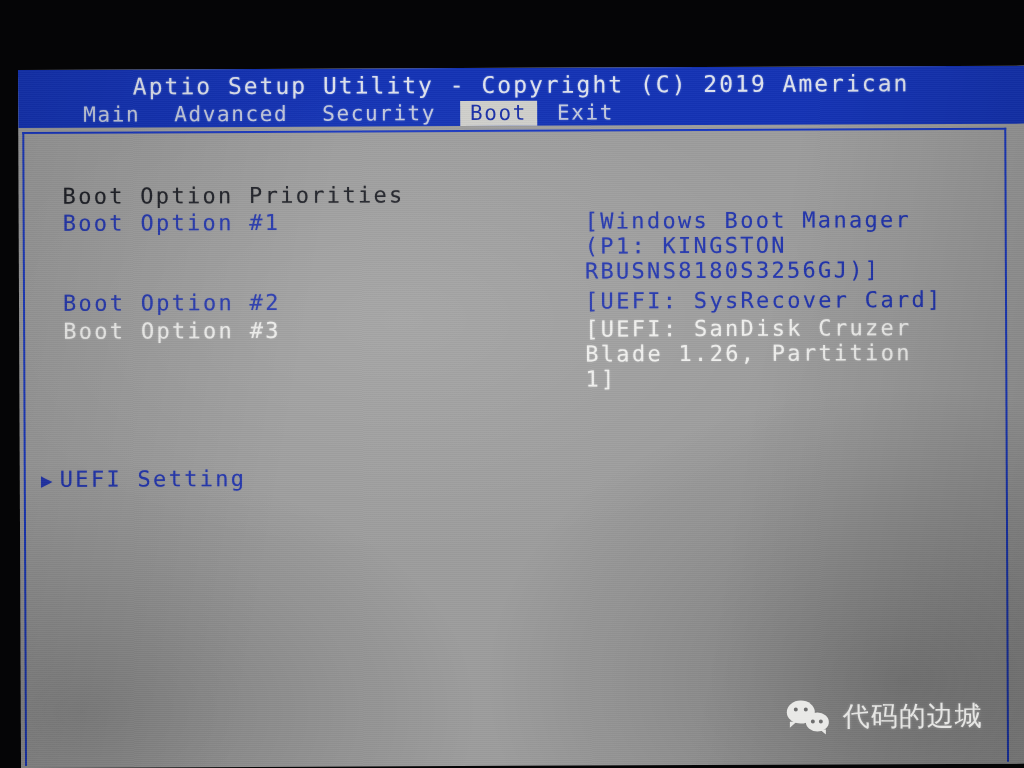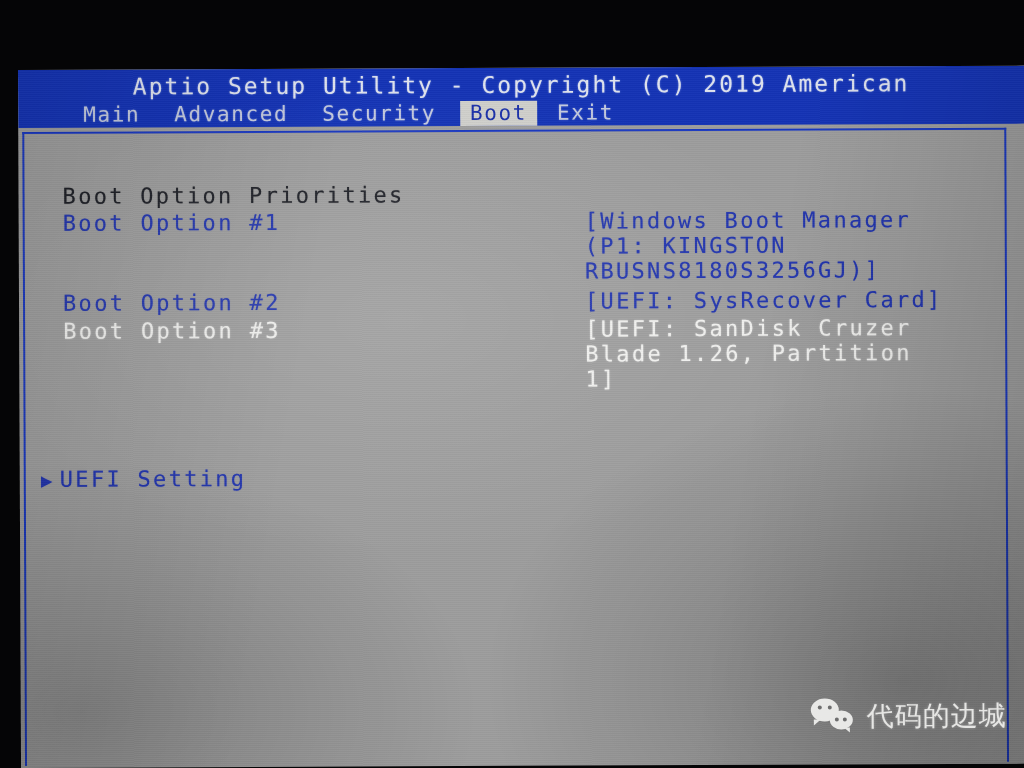--- a/index.html
+++ b/index.html
@@ -178,24 +178,24 @@
     letter-spacing: 2.3px;
     color: #2235ad;
     line-height: 26px;
     text-shadow: 0 0 1px rgba(40,60,190,0.45);
     white-space: nowrap;
   }
 
   
   .watermark {
     position: absolute;
-    right: 20px;
+    right: 44px;
     bottom: 30px;
     display: flex;
-    align-items: flex-start;
+    align-items: flex-end;
     z-index: 4;
     opacity: 0.92;
   }
   .wechat-mark {
     position: relative;
     width: 46px;
     height: 34px;
     margin-right: 10px;
   }
   .bubble {

